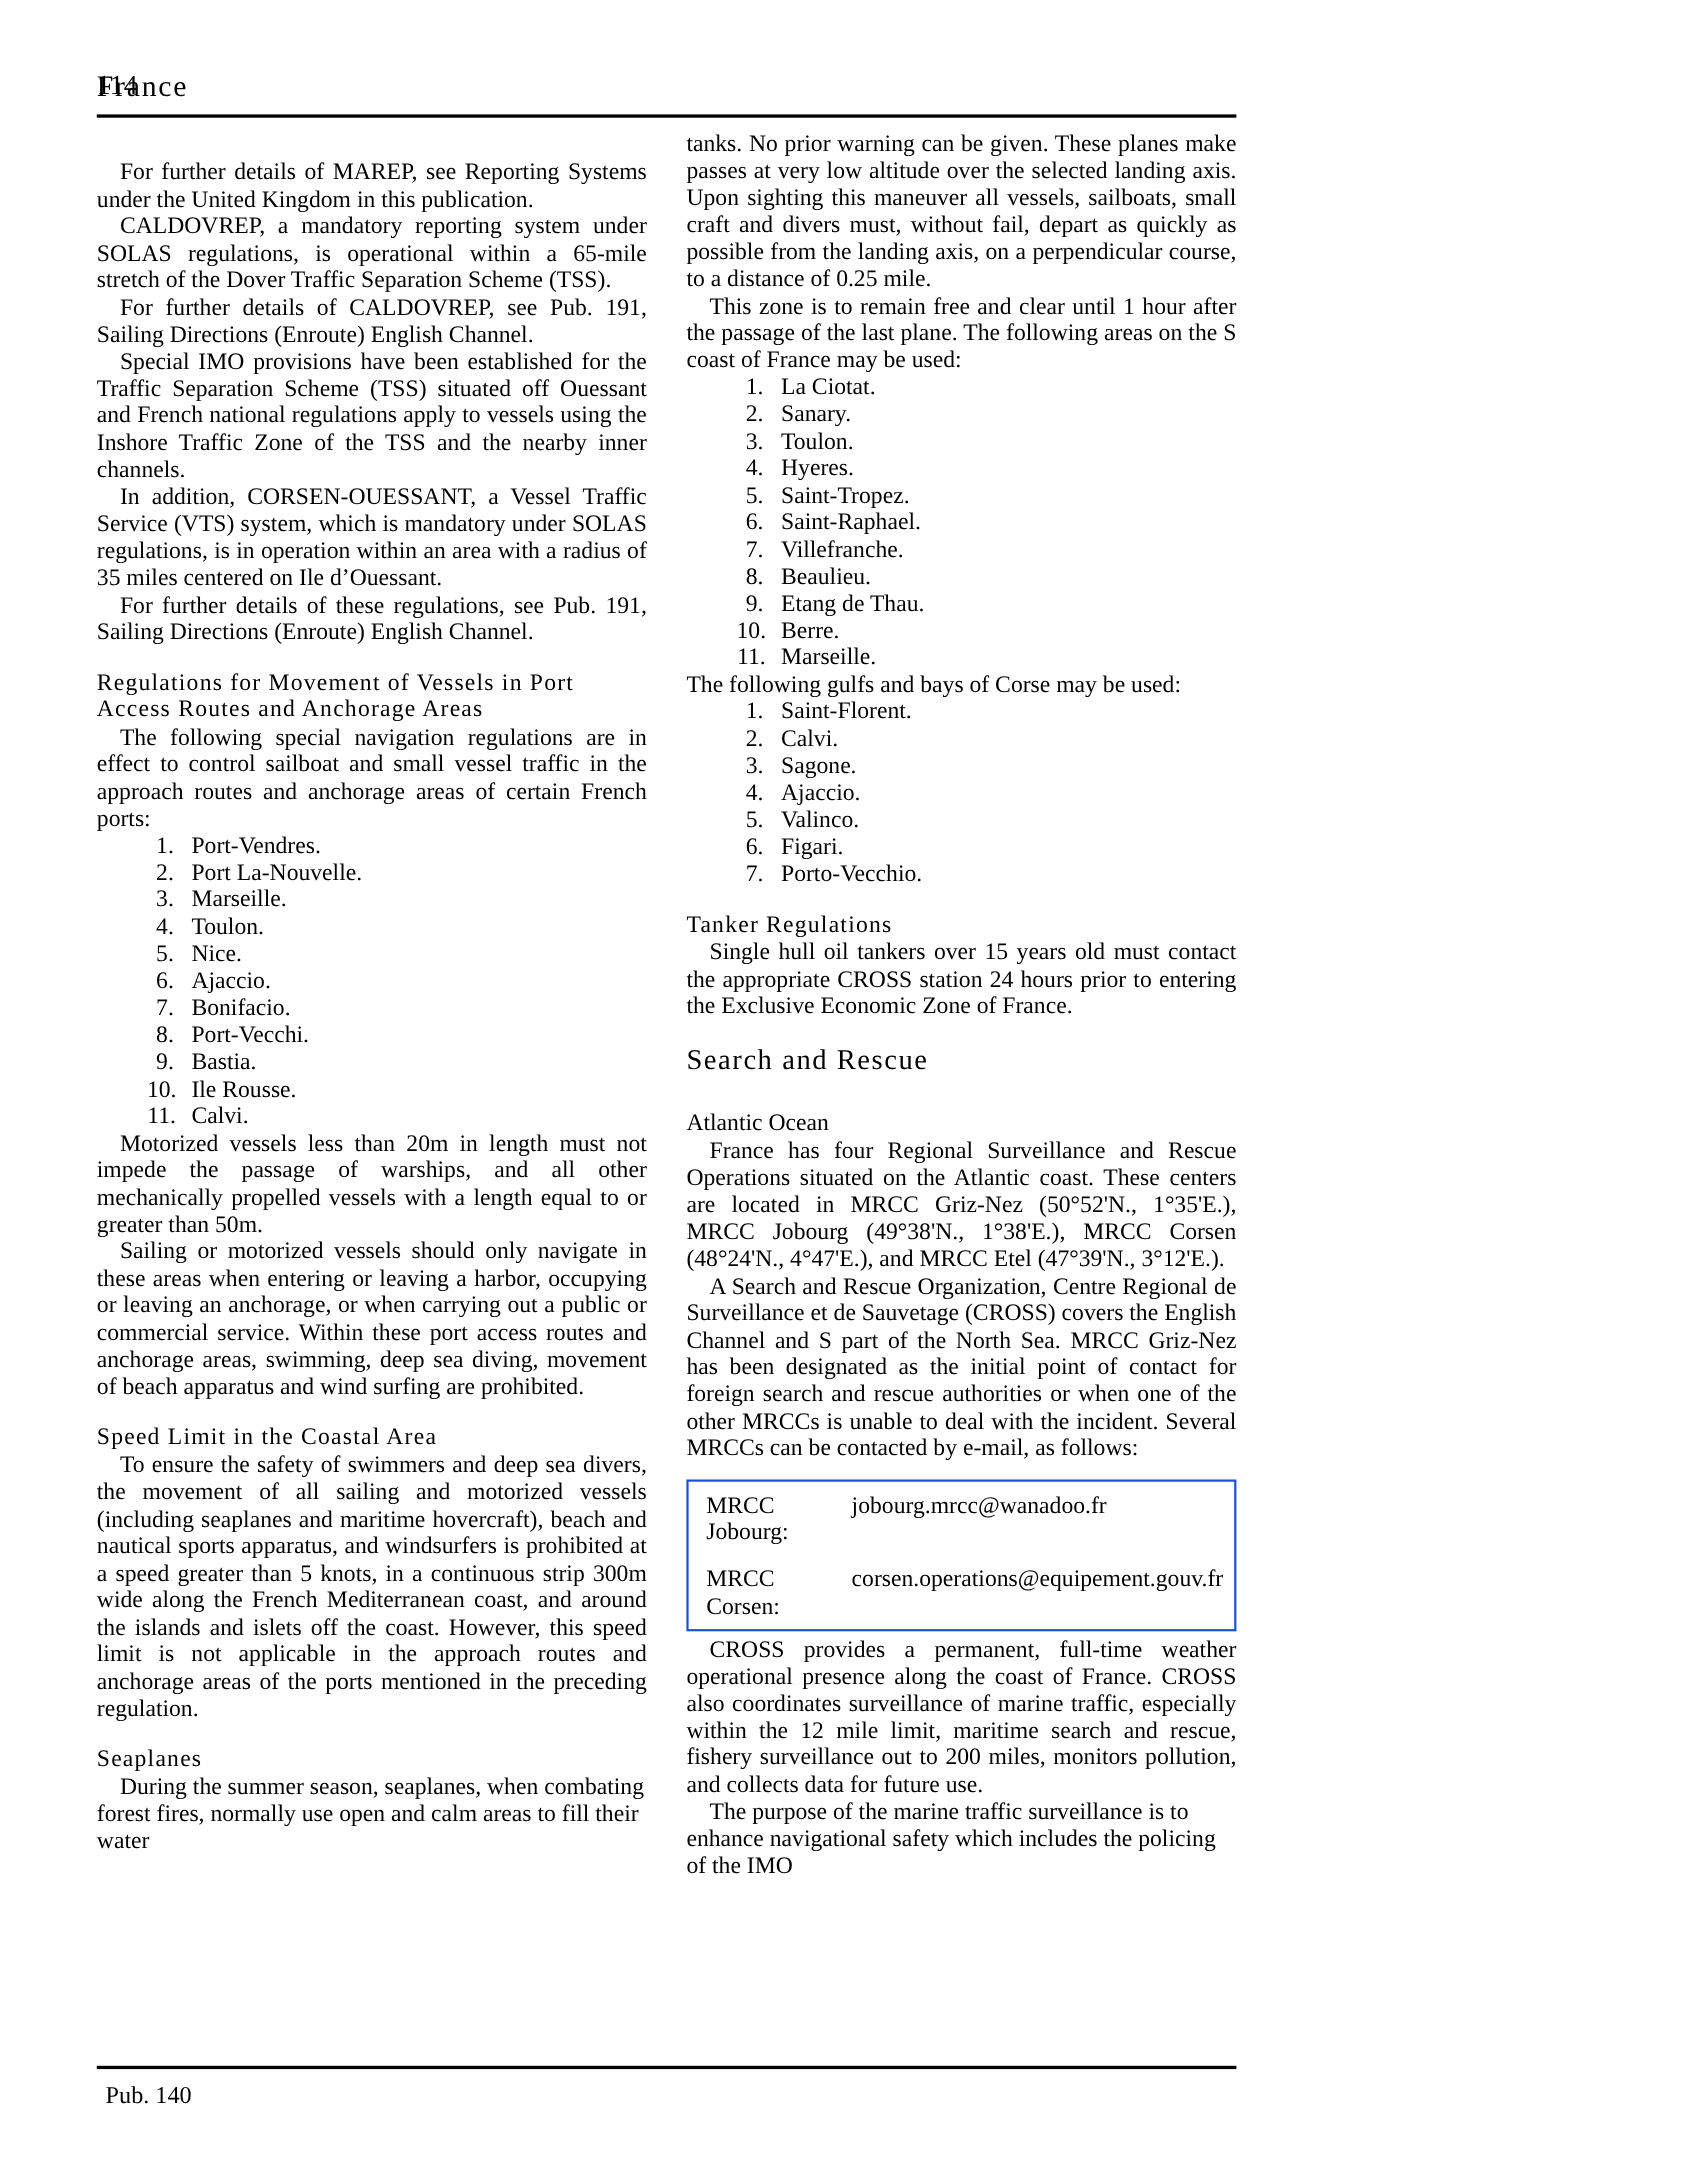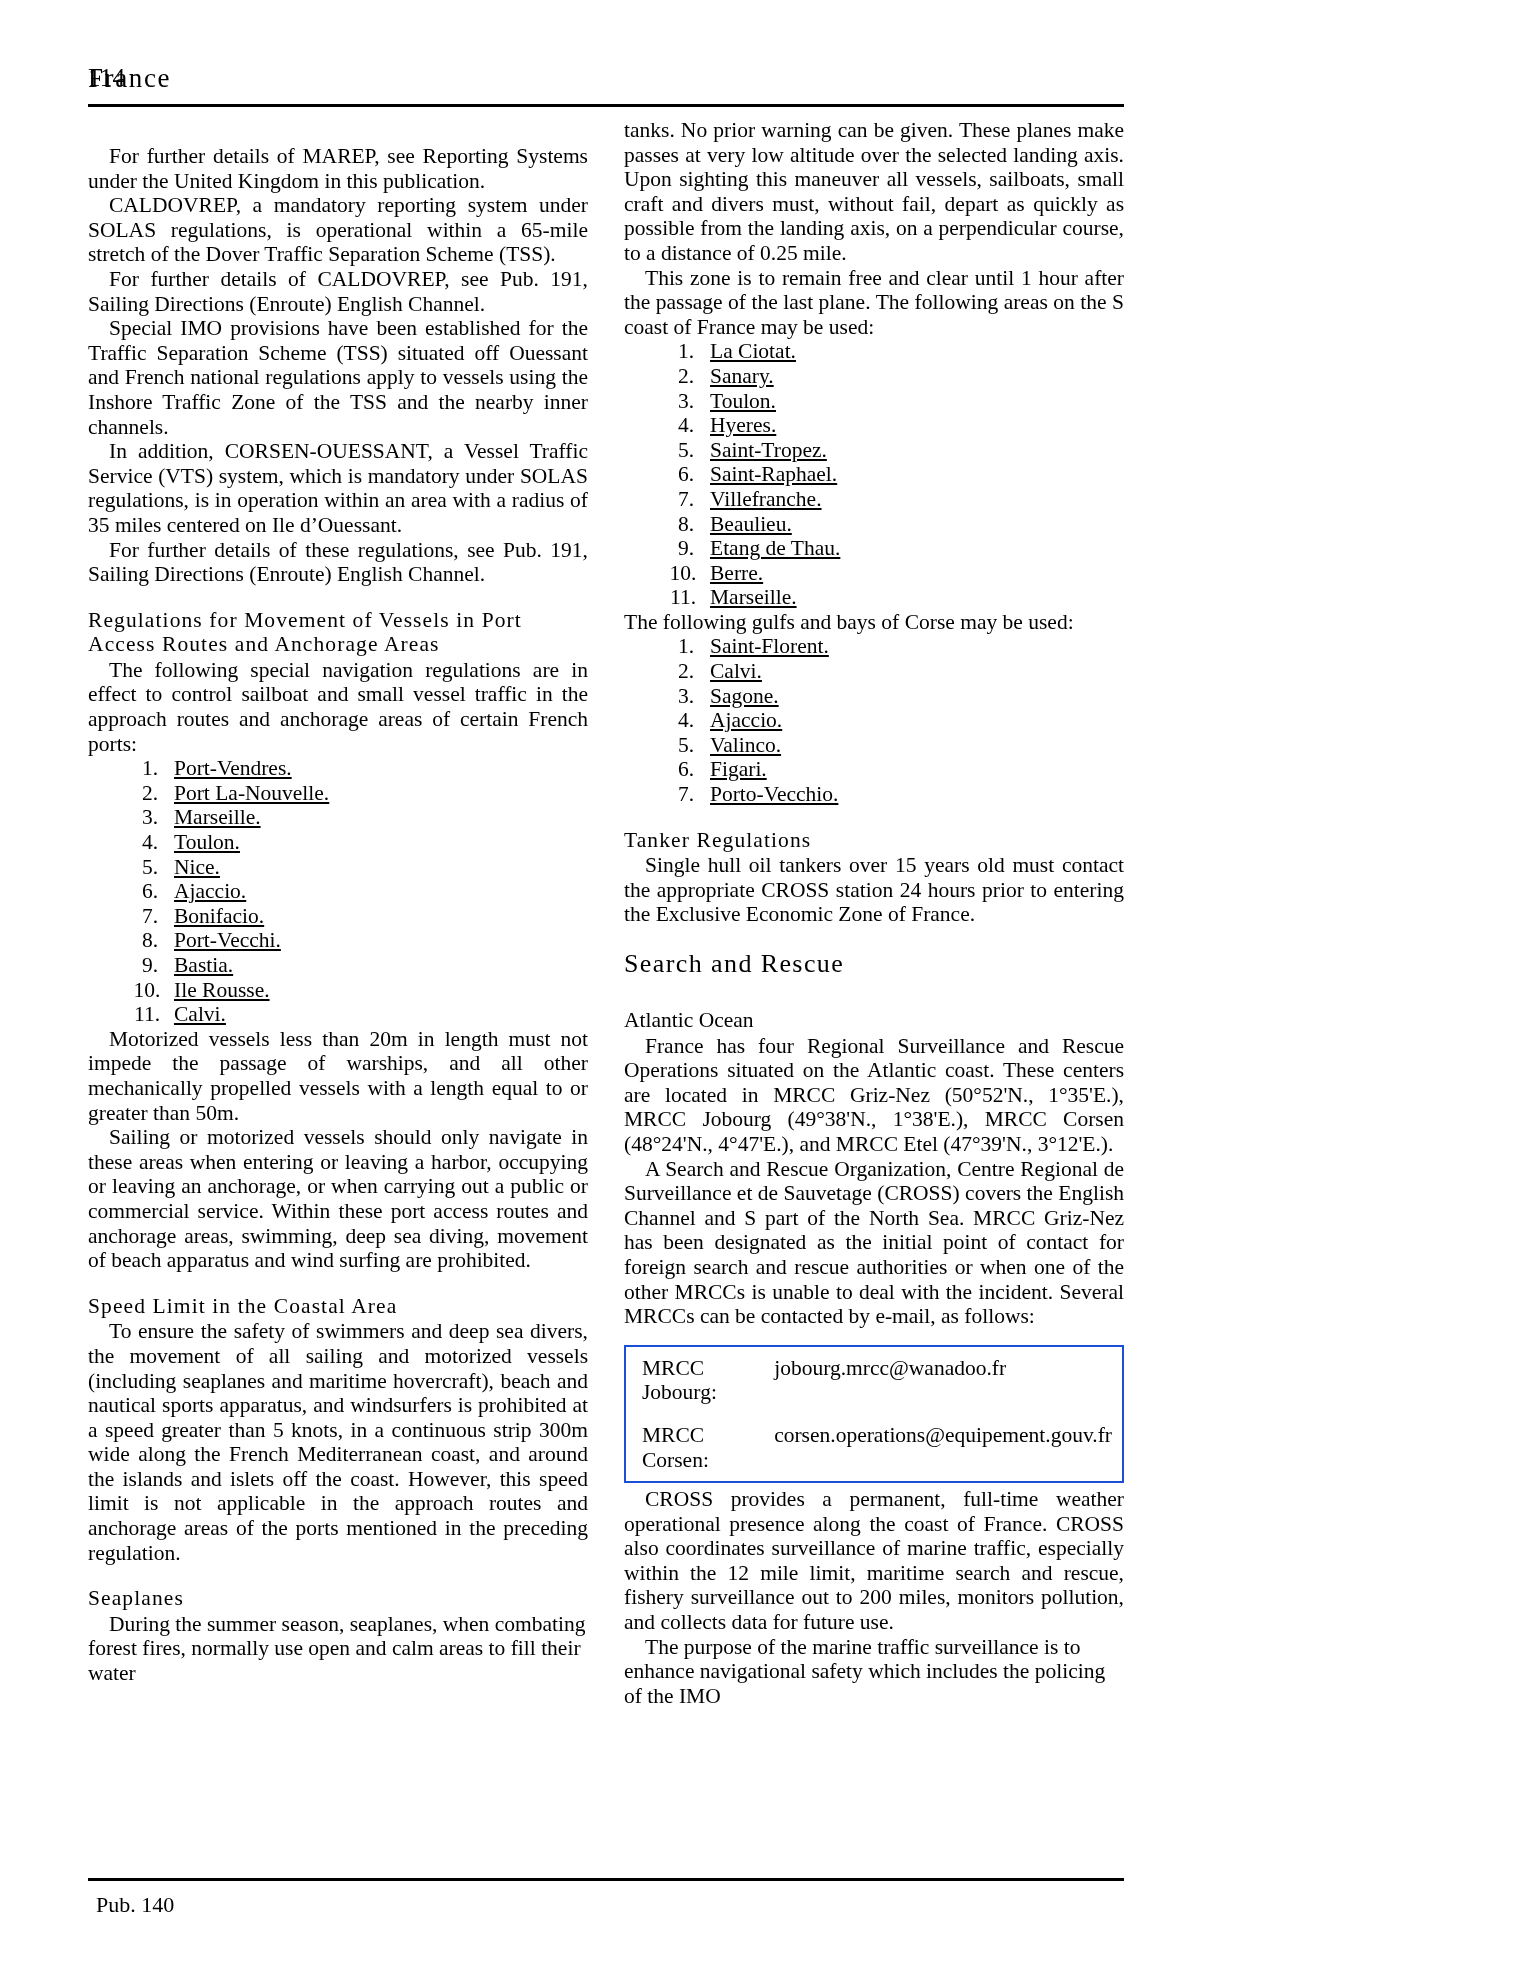--- a/index.html
+++ b/index.html
@@ -136,21 +136,21 @@
     padding-left: 86px;
     min-height: 24.6px;
   }
   ol.numlist li .num {
     position: absolute;
     left: 26px;
     width: 44px;
     text-align: right;
     display: inline-block;
   }
-  ol.numlist li .txt { display: inline-block; text-decoration: underline; }
+  ol.numlist li .txt { display: inline-block; }
   
   ol.numlist li.wide .num { left: 34px; width: 50px; text-align: center; }
   ol.numlist li.wide { padding-left: 86px; }
 
   
   .emailbox {
     margin-top: 16px;
     margin-bottom: 4px;
     border: 2px solid #1d4ed8;
     width: 500px;

